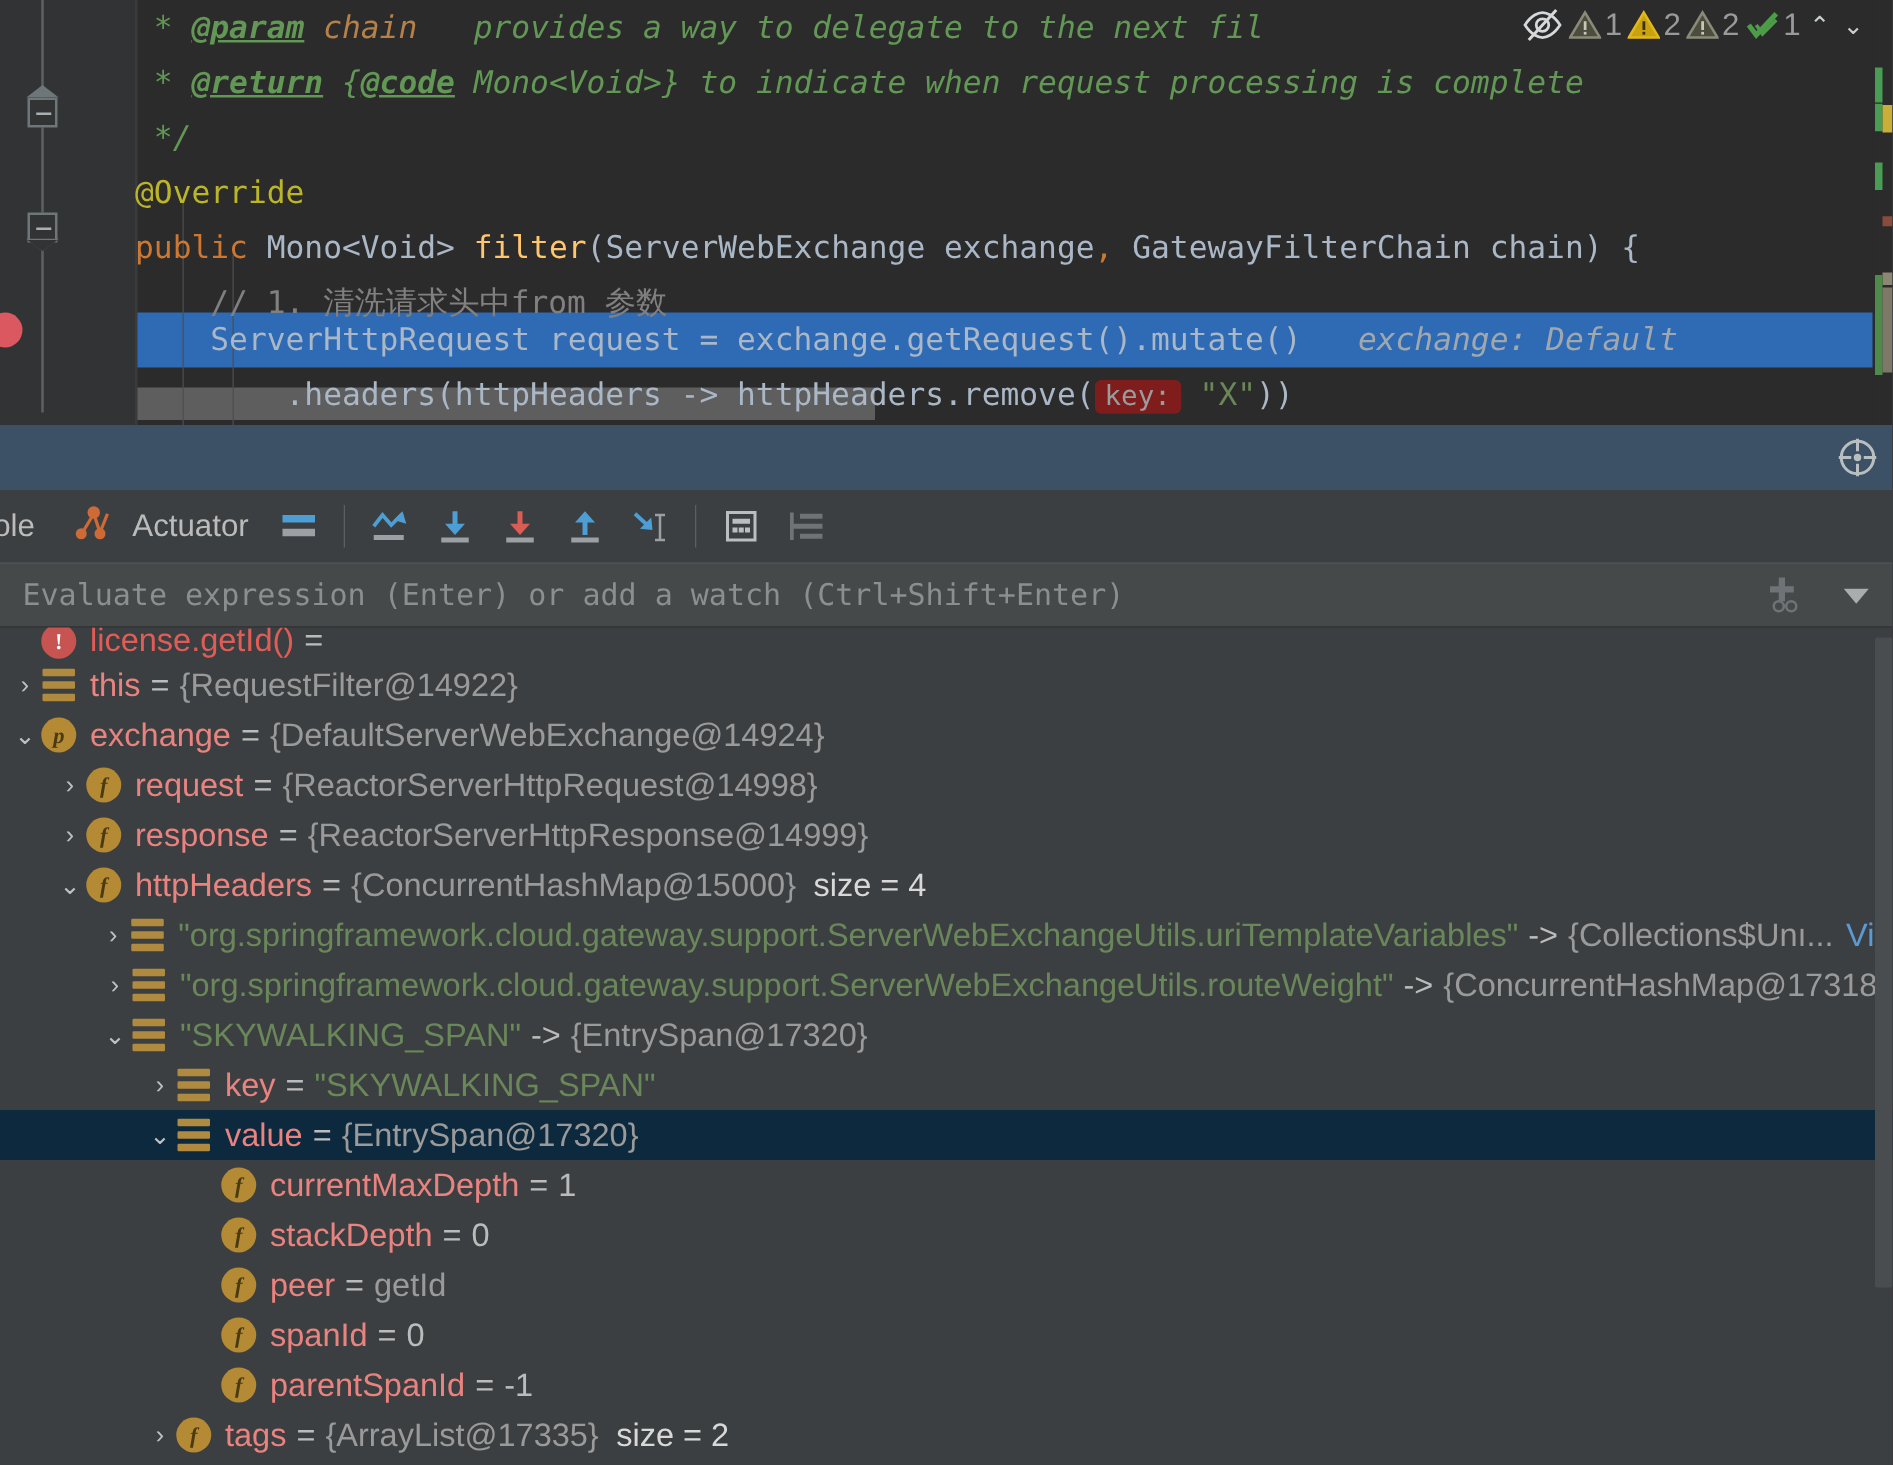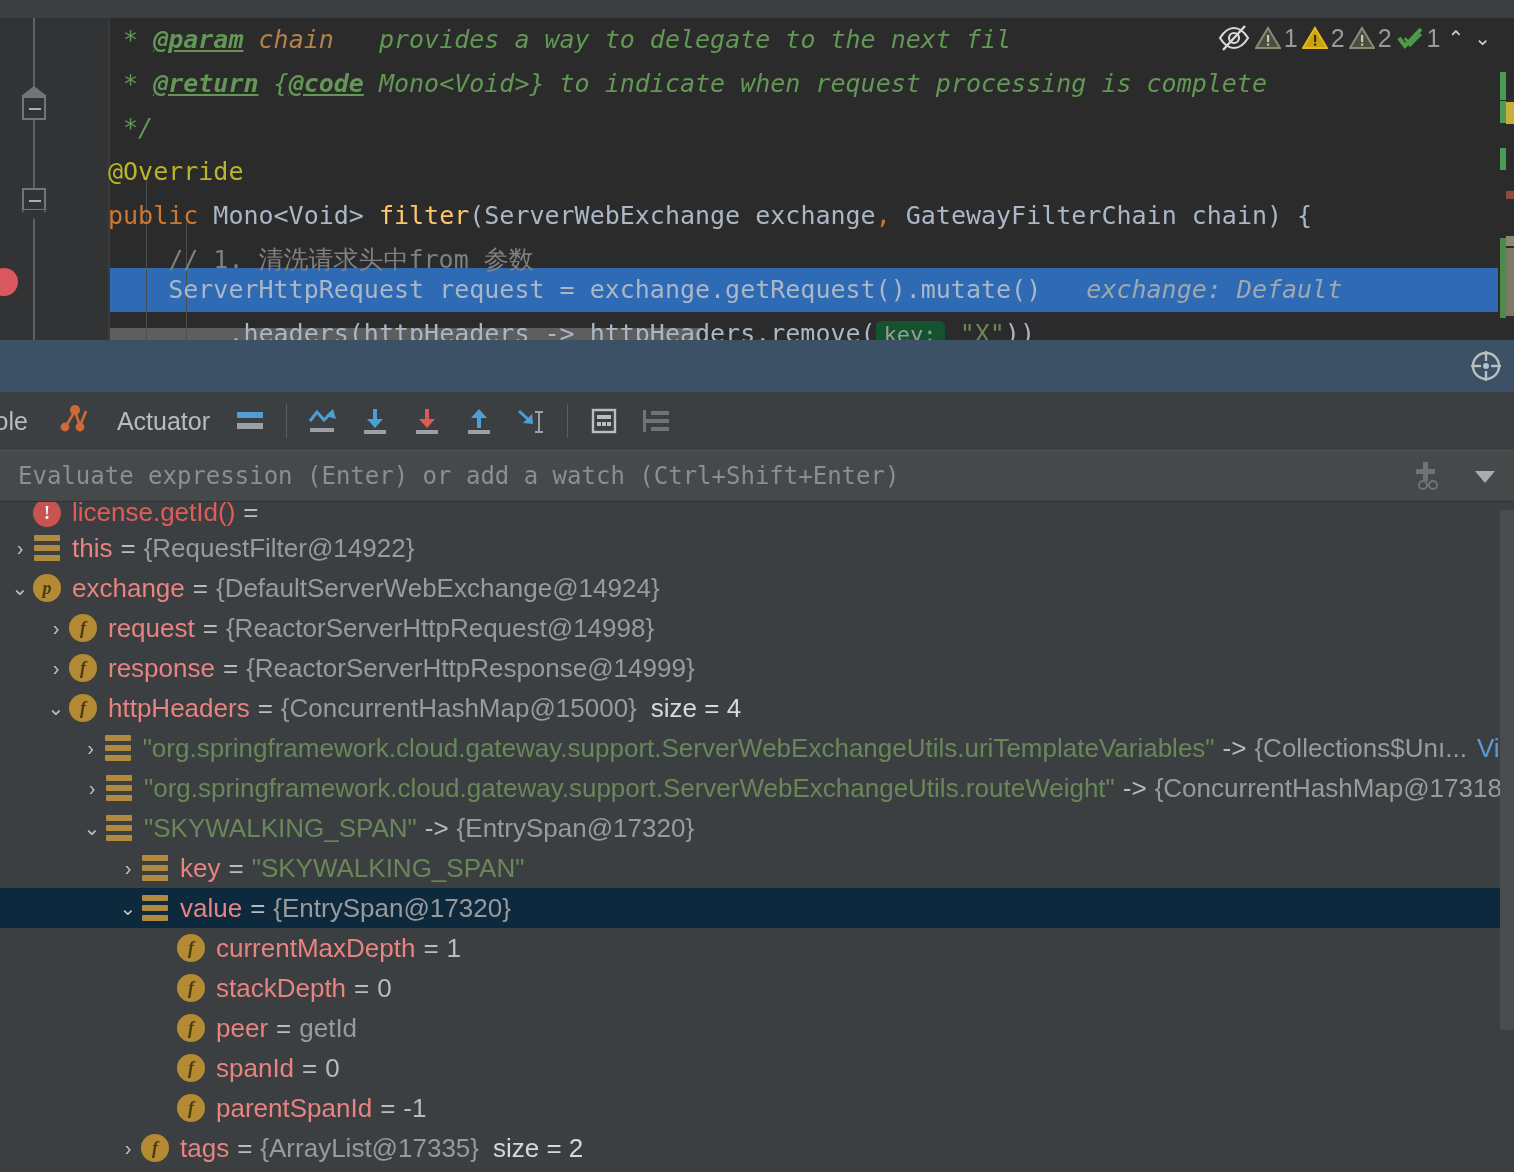--- a/index.html
+++ b/index.html
@@ -6,21 +6,21 @@
   html, body {
     width: 1514px; height: 1172px;
     background: #3c3f41;
     font-family: "Liberation Sans", sans-serif;
     overflow: hidden;
   }
   #app { position: relative; width: 1514px; height: 1172px; }
 
   
   .editor {
-    position: absolute; left: 0; top: 18px; width: 1514px; height: 328px;
+    position: absolute; left: 0; top: 0; width: 1514px; height: 391px;
     background: #2b2b2b;
     font-family: "DejaVu Sans Mono", monospace;
     font-size: 25px;
     overflow: hidden;
   }
   .ed-gutter {
     position: absolute; left: 0; top: 0; width: 108px; height: 340px;
     background: #313335;
   }
   .fold-line {
@@ -78,21 +78,21 @@
   .cl-kw    { color: #cc7832; text-align: right; }
   .cl-mth   { color: #ffc66d; }
   .cl-txt   { color: #a9b7c6; margin-top: 24px; }
   .cl-cn    { color: #808080; }
   .cl-str   { color: #6a8759; }
   .cl-anno  { color: #bbb529; }
   .cl-hint  {
     color: #9fa8ae; font-style: italic;
   }
   .hint-pill {
-    background: #14532d; color: #9b9b9b; border-radius: 5px;
+    background: #7f1d1d; color: #9b9b9b; border-radius: 5px;
     padding: 1px 8px; font-style: normal; font-size: 22px;
   }
   .search-hl {
     position: absolute; left: 55px; top: 310px; width: 645px; height: 26px;
     background: #5e5e5e;
   }
 
   
   .inspect-bar {
     position: absolute; right: 20px; top: 0; height: 40px;
@@ -127,21 +127,21 @@
     background: #3c3f41;
   }
   .dbg-toolbar {
     position: absolute; left: 0; top: 0; width: 1514px; height: 58px;
     display: flex; align-items: center; gap: 0px;
   }
   .tab-console {
     color: #bbbbbb; font-size: 25px; margin-left: -18px; padding-right: 18px;
   }
   .actuator-tab {
-    display: flex; align-items: center; gap: 25px;
+    display: flex; align-items: center; gap: 14px;
     color: #bbbbbb; font-size: 25px; padding: 0 14px;
   }
   .tb-icon {
     width: 52px; height: 52px; display: flex; align-items: center; justify-content: center;
   }
   .tb-sep { width: 1px; height: 34px; background: #5c5f61; margin: 0 10px; }
 
   
   .eval-row {
     position: absolute; left: 0; top: 58px; width: 1514px; height: 52px;

